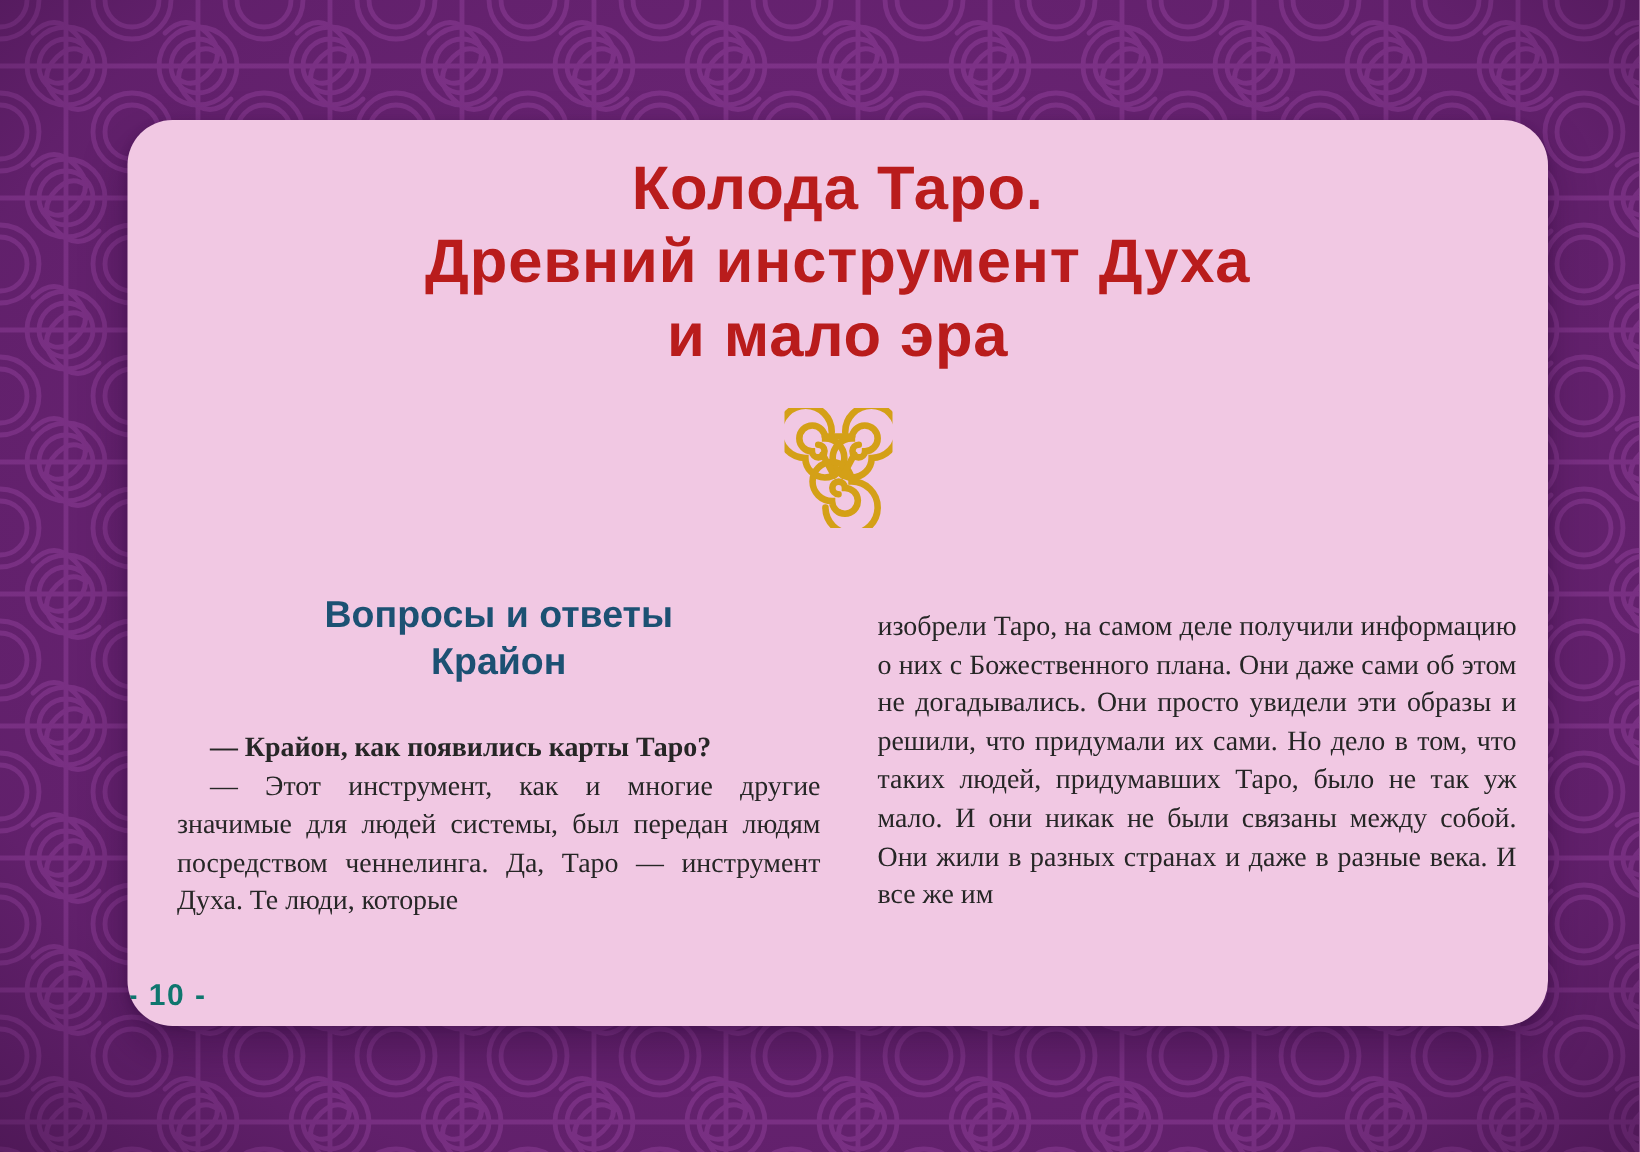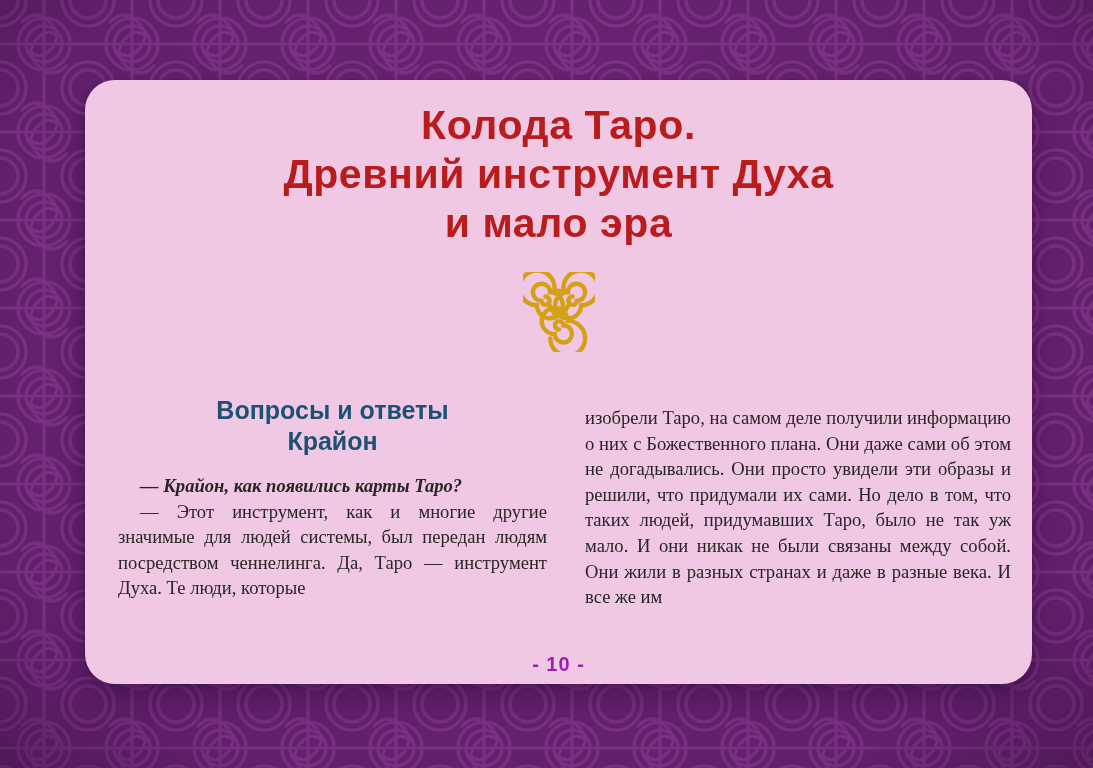--- a/index.html
+++ b/index.html
@@ -102,40 +102,38 @@
     font-family: "Liberation Serif", serif;
     color: #262626;
     font-size: 18.6px;
     line-height: 25.6px;
     text-align: justify;
     text-align-last: left;
     hyphens: manual;
   }
   #qa-question {
     font-weight: bold;
-    margin-top: 16px;
+    margin-top: 29px;
     text-indent: 22px;
     text-align: center;
-    font-style: italic;
   }
   #qa-answer {
     text-indent: 22px;
   }
   #right-paragraph {
     margin-top: 13px;
   }
 
   
   #page-number {
     position: absolute;
     left: 0;
     right: 0;
     top: 573px;
-    text-align: center;
-    color: #a21caf;
+    color: #0f766e;
     font-size: 20px;
     font-weight: bold;
     letter-spacing: 1px;
   }
 </style>
 </head>
 <body>
 
 <div id="page-bg">
   <svg width="0" height="0" style="position:absolute">

